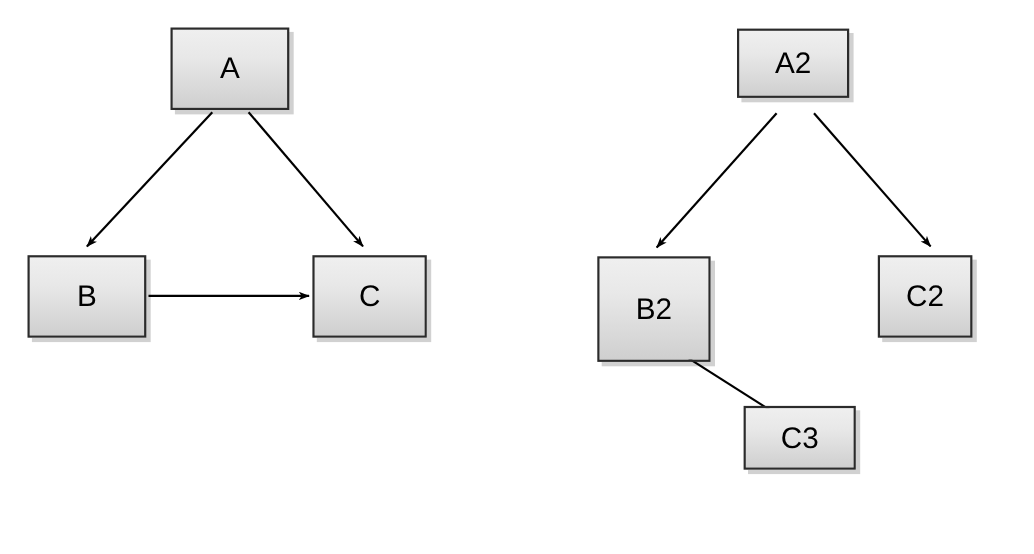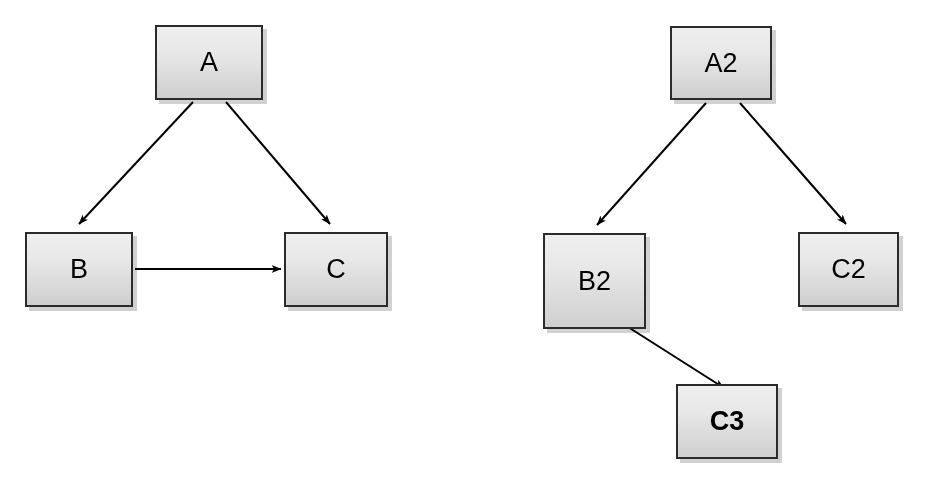--- a/index.html
+++ b/index.html
@@ -76,29 +76,29 @@
   </div>
 
   <div class="node" style="left:25px; top:232px; width:108px; height:75px;">
     <span class="node-label">B</span>
   </div>
 
   <div class="node" style="left:284px; top:232px; width:104px; height:75px;">
     <span class="node-label">C</span>
   </div>
 
-  <div class="node" style="left:670px; top:26px; width:102px; height:74px;">
+  <div class="node" style="left:670px; top:26px; width:102px; height:63px;">
     <span class="node-label">A2</span>
   </div>
 
   <div class="node" style="left:543px; top:233px; width:103px; height:96px;">
     <span class="node-label">B2</span>
   </div>
 
-  <div class="node" style="left:798px; top:232px; width:101px; height:75px;">
+  <div class="node" style="left:798px; top:232px; width:86px; height:75px;">
     <span class="node-label">C2</span>
   </div>
 
-  <div class="node" style="left:676px; top:384px; width:102px; height:75px;font-weight:bold;">
+  <div class="node" style="left:676px; top:369px; width:102px; height:58px;">
     <span class="node-label">C3</span>
   </div>
 
 </div>
 
 </body></html>

